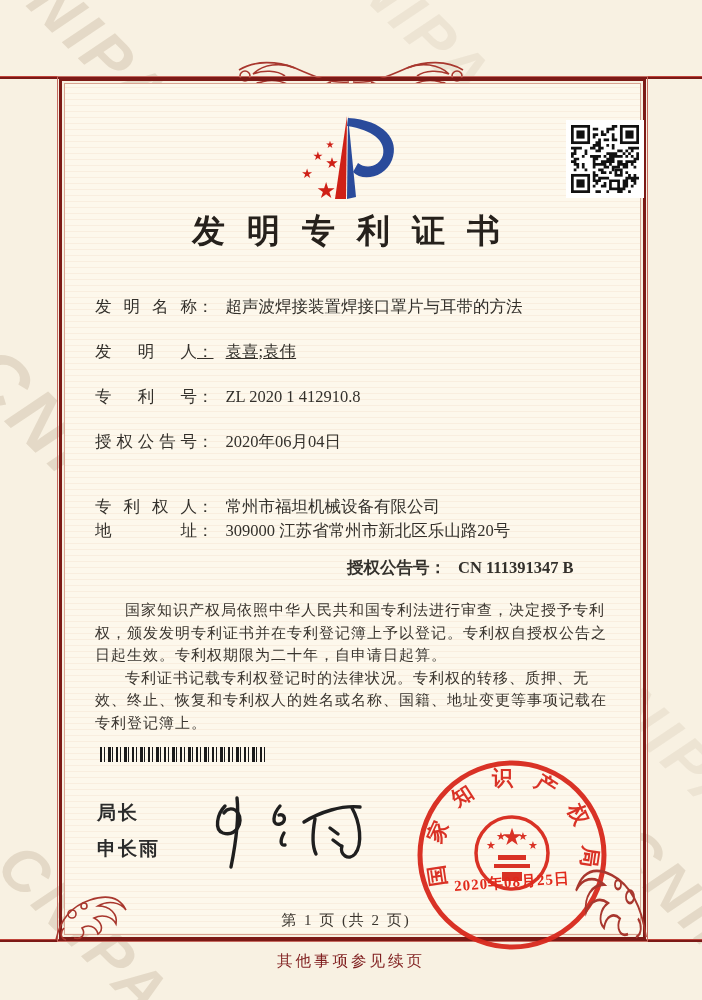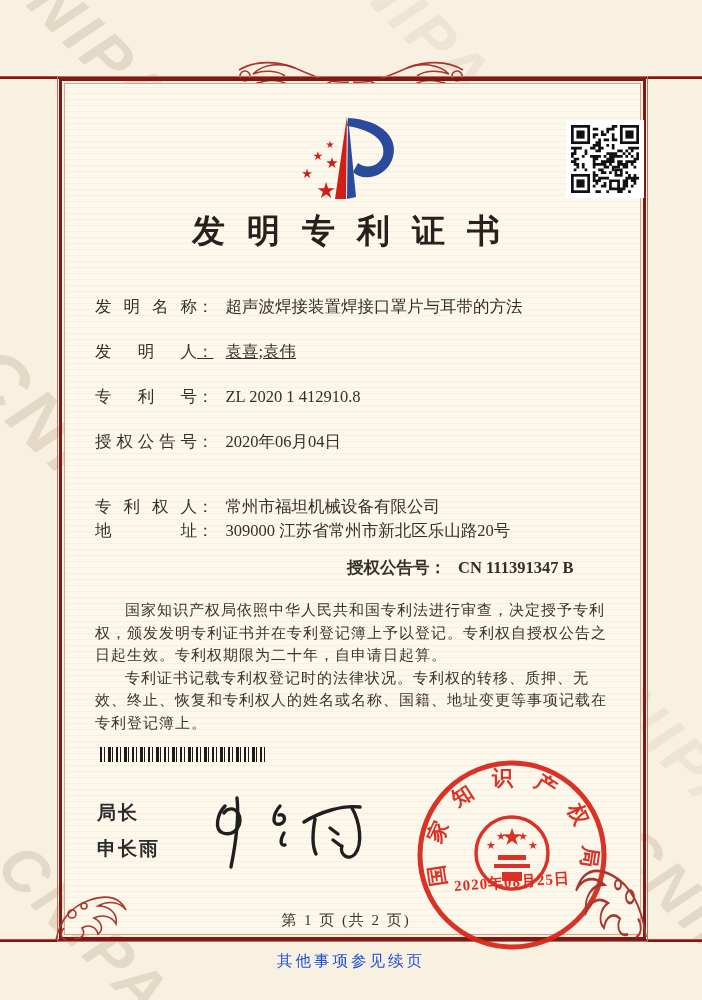--- a/index.html
+++ b/index.html
@@ -32,21 +32,21 @@
       background:repeating-linear-gradient(90deg,#1a1a1a 0 2px,rgba(0,0,0,0) 2px 4px,#1a1a1a 4px 5px,rgba(0,0,0,0) 5px 8px,#1a1a1a 8px 11px,rgba(0,0,0,0) 11px 12px,#1a1a1a 12px 13px,rgba(0,0,0,0) 13px 16px);}
   .signer{position:absolute;left:97px;font-family:"Liberation Sans","DejaVu Sans",sans-serif;
           font-weight:600;font-size:19px;color:#2b2b2b;letter-spacing:2px;}
   .sig-svg{position:absolute;left:192px;top:770px;}
   .seal{position:absolute;left:414px;top:757px;width:196px;height:196px;opacity:.95;}
   .seal-date{position:absolute;left:6px;top:116px;width:184px;text-align:center;font-size:15px;
              font-weight:700;color:#e01e10;letter-spacing:1px;transform:rotate(-4deg);}
   .pageno{position:absolute;left:57px;width:578px;top:911px;text-align:center;font-size:15px;
           letter-spacing:2px;color:#3a352e;}
   .contnote{position:absolute;left:0;right:0;top:951px;text-align:center;font-size:15.5px;
-            letter-spacing:3px;color:#1d4ed8;}
+            letter-spacing:3px;color:#7f1d1d;}
   .qr-wrap{position:absolute;left:566px;top:120px;width:78px;height:78px;background:#fff;
            display:flex;align-items:center;justify-content:center;}
   .ornament{position:absolute;}
   svg{display:block;}
 </style>
 </head>
 <body>
 
 <div class="page">
 

